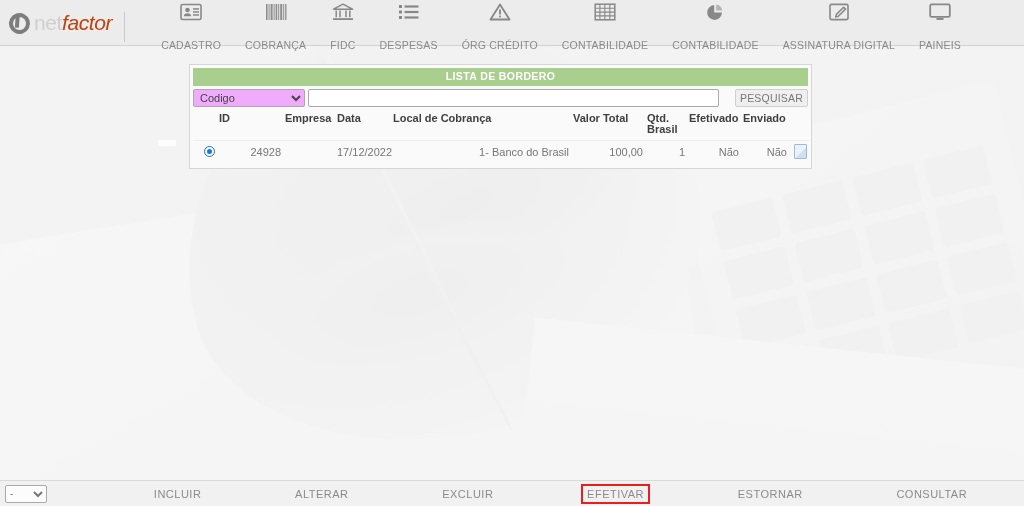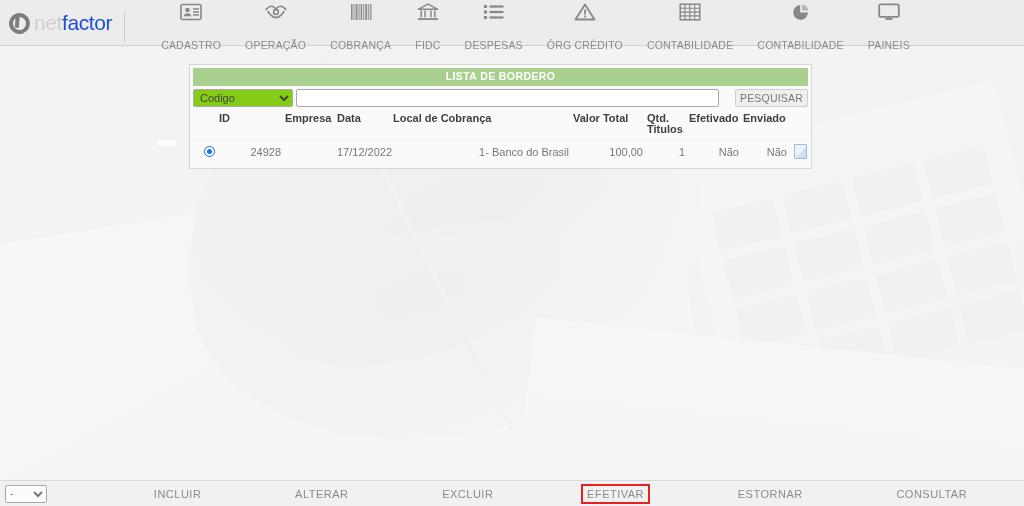--- a/index.html
+++ b/index.html
@@ -53,21 +53,21 @@
     width: 4px; height: 12px;
     background: #7d7d7d;
     transform: rotate(22deg);
   }
   .logo-text {
     font-size: 21px;
     letter-spacing: -0.4px;
     font-weight: 400;
   }
   .logo-net { color: #cfcfcf; }
-  .logo-factor { color: #1d4ed8; }
+  .logo-factor { color: #c2410c; font-style: italic; }
   .brand-divider {
     width: 1px;
     height: 30px;
     background: #c9c9c9;
     margin-left: 12px;
     margin-top: 8px;
   }
 
   #navitems {
     display: flex;
@@ -226,27 +226,27 @@
     padding: 3px 0 4px 0;
     line-height: 1;
   }
   #searchbar {
     display: flex;
     align-items: center;
     padding: 3px 0 3px 0;
     gap: 3px;
   }
   #filter-select {
-    width: 100px;
+    width: 112px;
     height: 18px;
     font-size: 11px;
     font-family: "Liberation Sans", sans-serif;
     color: #444;
     border: 1px solid #a9a9a9;
-    background: #84cc16;
+    background: #f0abfc;
     border-radius: 2px;
     padding: 0 2px;
     box-sizing: border-box;
   }
   #search-input {
     flex: 1;
     height: 18px;
     font-size: 11px;
     font-family: "Liberation Sans", sans-serif;
     border: 1px solid #a9a9a9;
@@ -404,31 +404,20 @@
             <circle cx="7.5" cy="7" r="2.3" fill="#888"></circle>
             <path d="M3.8 13.2c0-2 1.7-3 3.7-3s3.7 1 3.7 3z" fill="#888"></path>
             <rect x="13" y="5.2" width="6" height="1.5" fill="#888"></rect>
             <rect x="13" y="8.2" width="6" height="1.5" fill="#888"></rect>
             <rect x="13" y="11.2" width="6" height="1.5" fill="#888"></rect>
           </svg>
       </span>
       <span class="nav-label">CADASTRO</span>
     </div>
 
-    <div class="nav-item">
-      <span class="nav-icon">
-        <svg width="24" height="18" viewBox="0 0 24 18">
-            <path d="M2 6.5c1.6-2 3.6-3.2 5.4-3.2 1.5 0 2.2.8 3.2 1.6.9.7 1.6.6 2.4 0 1-.8 1.8-1.6 3.3-1.6 1.9 0 3.9 1.2 5.5 3.2" fill="none" stroke="#888" stroke-width="1.6" stroke-linecap="round"></path>
-            <path d="M4 8.5c1.4 2.6 3.3 4.4 5.3 5.5 1.1.6 2 .7 2.9.2" fill="none" stroke="#888" stroke-width="1.6" stroke-linecap="round"></path>
-            <path d="M20 8.5c-1.4 2.6-3.3 4.4-5.3 5.5-1.1.6-2 .7-2.9.2" fill="none" stroke="#888" stroke-width="1.6" stroke-linecap="round"></path>
-            <circle cx="12" cy="9" r="2.4" fill="none" stroke="#888" stroke-width="1.6"></circle>
-          </svg>
-      </span>
-      <span class="nav-label">OPERAÇÃO</span>
-    </div>
 
     <div class="nav-item">
       <span class="nav-icon">
         <svg width="22" height="18" viewBox="0 0 22 18">
             <g fill="#8d8d8d">
               <rect x="1" y="1" width="1.6" height="16"></rect>
               <rect x="3.6" y="1" width="1" height="16"></rect>
               <rect x="5.6" y="1" width="2" height="16"></rect>
               <rect x="8.6" y="1" width="1" height="16"></rect>
               <rect x="10.6" y="1" width="1.6" height="16"></rect>
@@ -497,20 +486,29 @@
     <div class="nav-item">
       <span class="nav-icon">
         <svg width="22" height="18" viewBox="0 0 22 18">
             <path d="M10.2 2.1A7.4 7.4 0 1 0 18 9.6h-7.8z" fill="#888"></path>
             <path d="M12.2 1.6v6h6a6.1 6.1 0 0 0-6-6z" fill="#b4b4b4"></path>
           </svg>
       </span>
       <span class="nav-label">CONTABILIDADE</span>
     </div>
 
+    <div class="nav-item">
+      <span class="nav-icon">
+        <svg width="22" height="18" viewBox="0 0 22 18">
+            <rect x="2" y="1.4" width="18" height="15.2" rx="1.5" fill="none" stroke="#888" stroke-width="1.6"></rect>
+            <path d="M15.6 4.2 8.4 11.4l-.8 2.7 2.7-.8 7.2-7.2z" fill="none" stroke="#888" stroke-width="1.5" stroke-linejoin="round"></path>
+          </svg>
+      </span>
+      <span class="nav-label">ASSINATURA DIGITAL</span>
+    </div>
 
     <div class="nav-item">
       <span class="nav-icon">
         <svg width="22" height="18" viewBox="0 0 22 18">
             <rect x="1.2" y="1.4" width="19.6" height="12.4" rx="1.4" fill="none" stroke="#888" stroke-width="1.8"></rect>
             <rect x="7.5" y="15" width="7" height="1.9" fill="#888"></rect>
           </svg>
       </span>
       <span class="nav-label">PAINEIS</span>
     </div>
@@ -578,21 +576,21 @@
     <thead>
       <tr>
         <th></th>
         <th>ID</th>
         <th>Empresa</th>
         <th>Data</th>
         <th>Local de Cobrança</th>
         <th>Valor Total</th>
         <th>
           <span>Qtd.</span><br>
-          <span>Titulos</span>
+          <span>Brasil</span>
         </th>
         <th>Efetivado</th>
         <th>Enviado</th>
         <th></th>
       </tr>
     </thead>
     <tbody>
       <tr>
         <td>
           <span class="radio-sel"></span>

